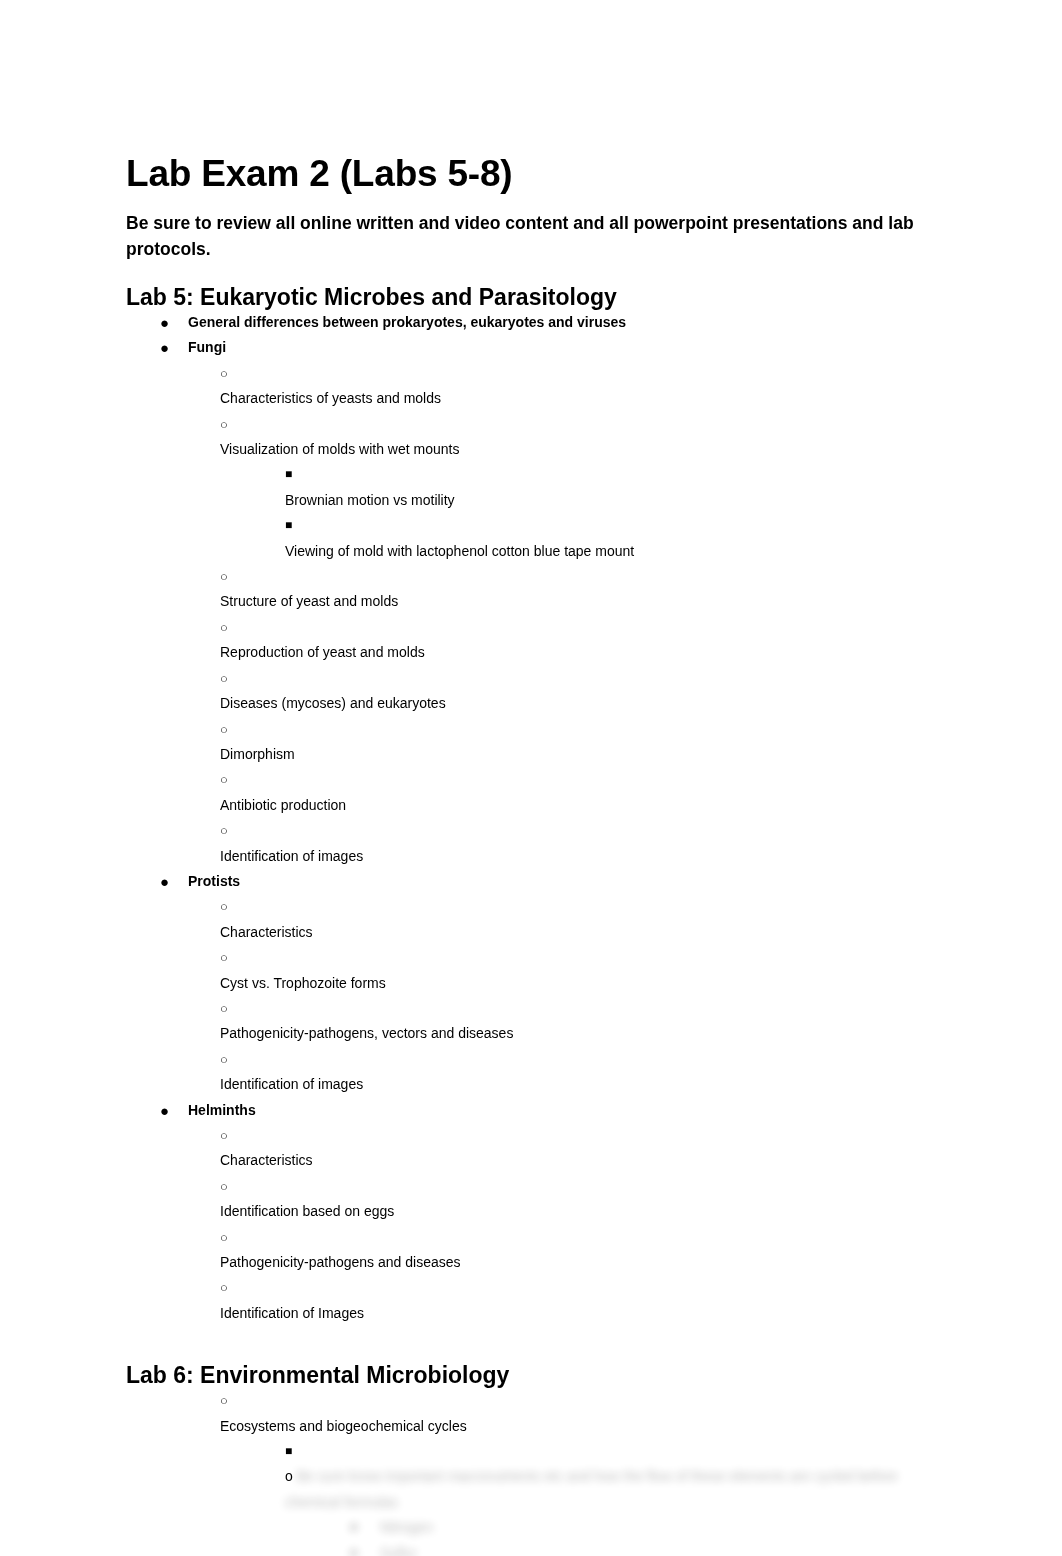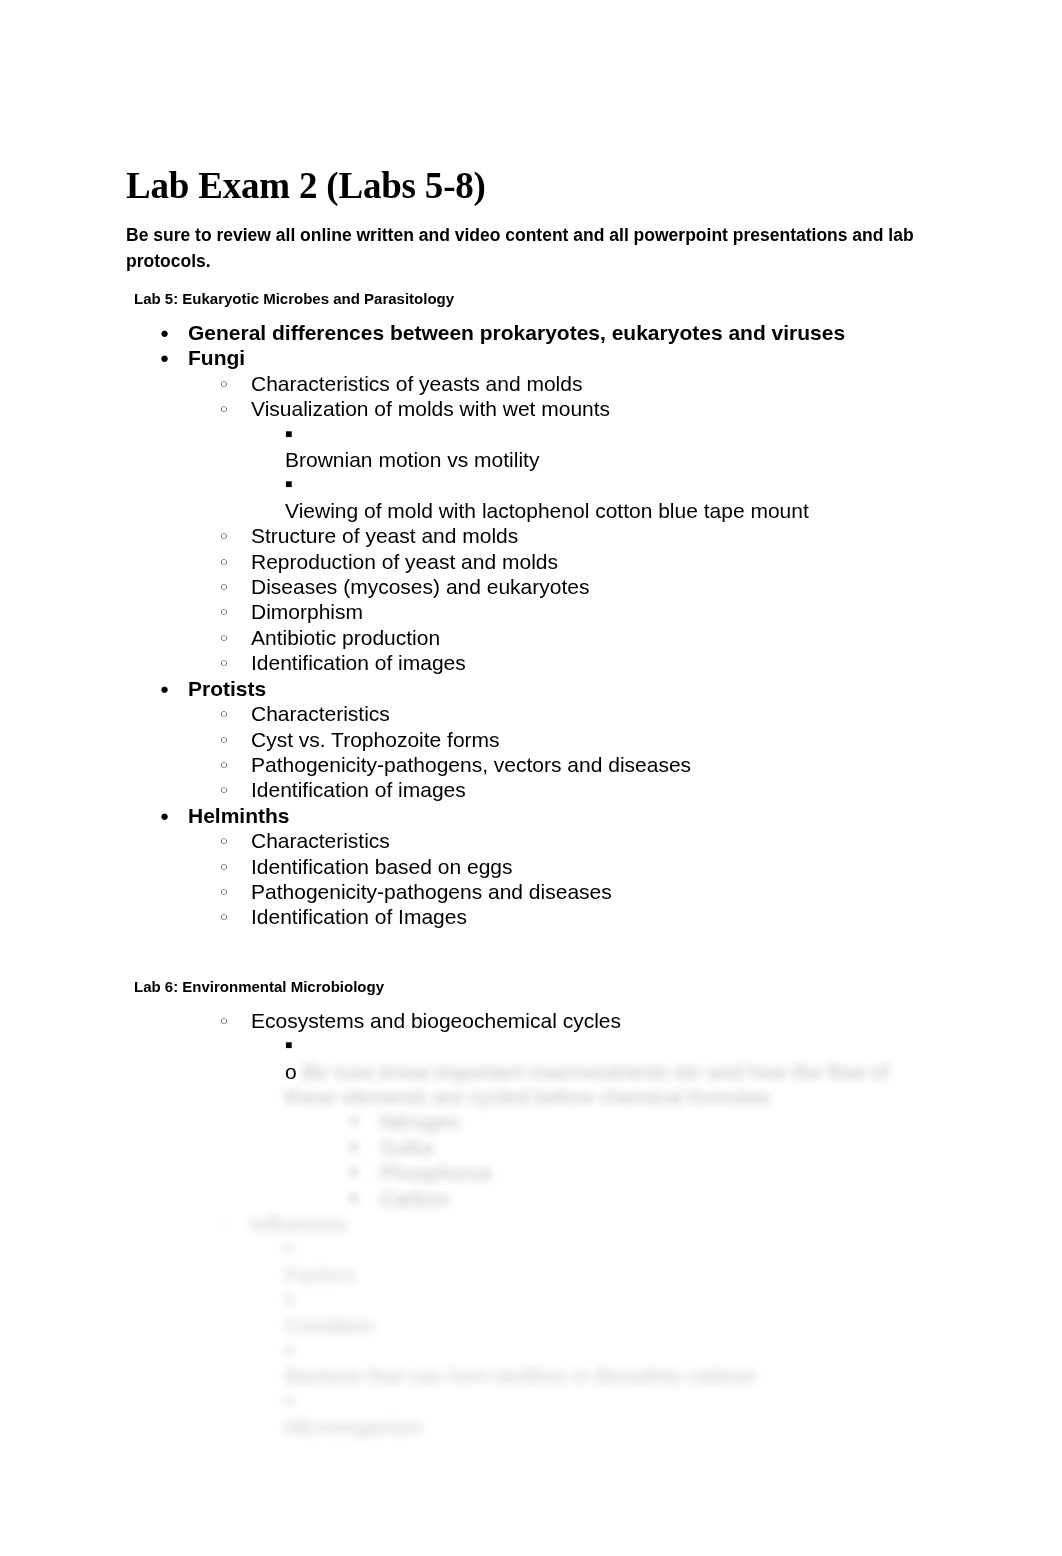--- a/index.html
+++ b/index.html
@@ -28,59 +28,58 @@
     top: 152px;
     width: 816px;
   }
 
   
   .doc-title {
     font-size: 37px;
     font-weight: bold;
     line-height: 44px;
     letter-spacing: -0.2px;
-    margin: 12px 0 14px 0;
-    font-family: Liberation Serif, serif;
+    margin: 0 0 14px 0;
   }
   .lead {
     font-size: 17.5px;
     font-weight: bold;
     line-height: 26px;
-    margin: 0 0 12px 0;
+    margin: 0 0 22px 0;
   }
   .section-head {
-    font-size: 15px;
+    font-size: 23px;
     font-weight: bold;
     line-height: 26px;
-    margin: 8px;
+    margin: 0;
   }
   .spacer-lg { height: 36px; }
 
   
   .row {
     display: flex;
     align-items: flex-start;
     line-height: 25.4px;
-    font-size: 21px;
+    font-size: 14px;
   }
   .row .marker {
     flex: 0 0 auto;
     text-align: left;
     line-height: 25.4px;
   }
   .row .txt {
     flex: 1 1 auto;
     line-height: 25.4px;
   }
 
   
   .lvl1 { padding-left: 34px; font-weight: bold; }
   .lvl1 .marker { width: 28px; font-size: 15px; }
   
-  .lvl2 { padding-left: 94px; }
+  .lvl2 { padding-left: 94px; flex-direction: column; }
   .lvl2 .marker { width: 31px; font-size: 13px; }
   
   .lvl3 { padding-left: 159px; flex-direction: column; }
   .lvl3 .marker { width: 30px; font-size: 12px; }
   
   .lvl4 { padding-left: 224px; }
   .lvl4 .marker { width: 30px; font-size: 12px; }
 
   .bullet-disc::before   { content: "\25CF"; }
   .bullet-circle::before { content: "\25CB"; }

